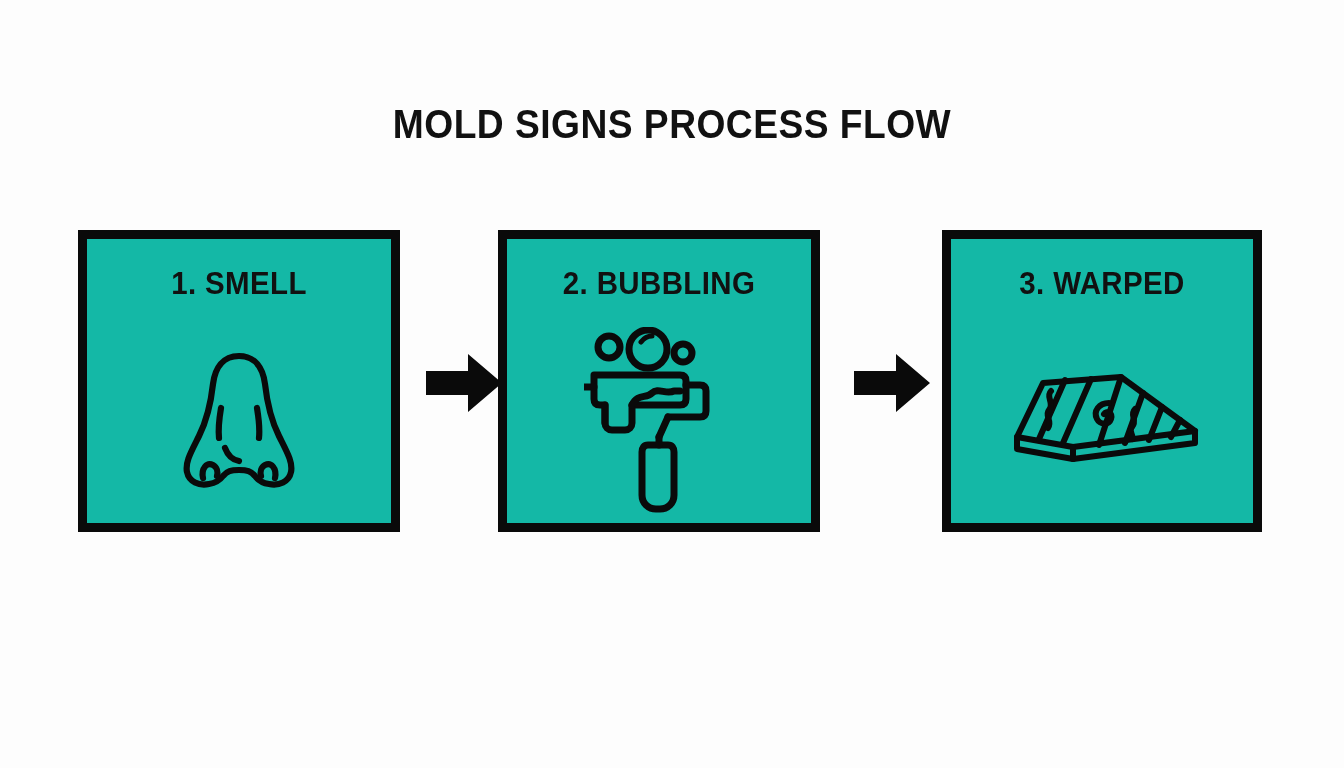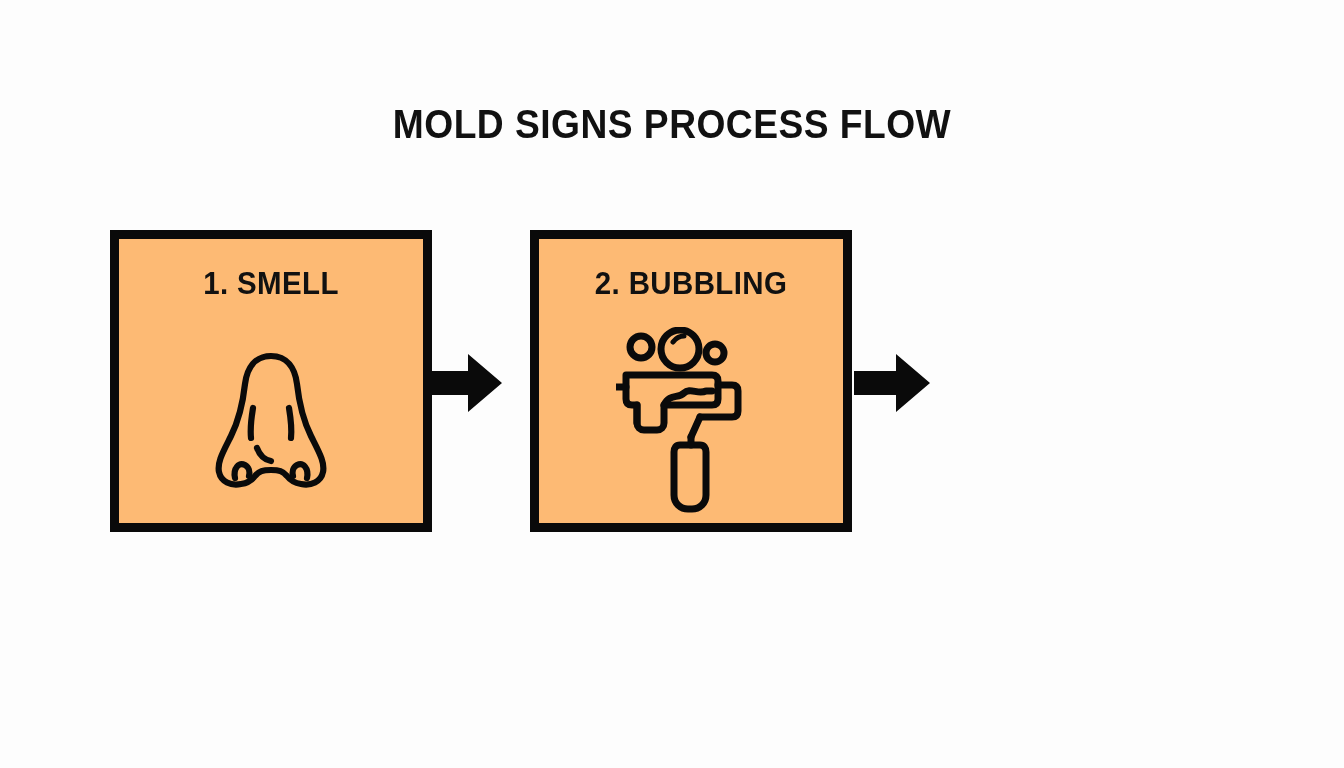--- a/index.html
+++ b/index.html
@@ -48,22 +48,21 @@
     height: 302px;
   }
 
   .step-box {
     position: absolute;
     top: 0;
     width: 322px;
     height: 302px;
     box-sizing: border-box;
     border: 9px solid #0a0a0a;
-    background: #fdba74;
-    margin-left: 32px;
+    background: #14b8a6;
   }
   .step-box.s1 { left: 0px; }
   .step-box.s2 { left: 420px; }
   .step-box.s3 { left: 864px; width: 320px; }
 
   .step-label {
     position: absolute;
     top: 28px;
     left: 0;
     width: 100%;
@@ -189,15 +188,38 @@
         </svg>
       </div>
     </div>
 
     <div class="arrow a2">
       <svg width="76" height="62" viewBox="0 0 76 62">
         <polygon points="0,19 42,19 42,2 76,31 42,60 42,43 0,43" fill="#0a0a0a"></polygon>
       </svg>
     </div>
 
+    <div class="step-box s3">
+      <div class="step-label">3. WARPED</div>
+      <div class="step-icon plank">
+        <svg width="206" height="116" viewBox="0 0 206 116" fill="none" stroke="#0a0a0a" stroke-width="6" stroke-linecap="round" stroke-linejoin="round">
+
+          <path d="M44 18 L 122 12 L 196 66 L 74 82 L 18 72 Z"></path>
+
+          <path d="M18 72 L 18 84 L 74 94 L 196 78 L 196 66"></path>
+          <path d="M74 82 L 74 94"></path>
+
+          <path d="M66 15 L 40 74"></path>
+          <path d="M92 14 L 64 78"></path>
+          <path d="M122 12 L 100 80"></path>
+          <path d="M144 28 L 126 78"></path>
+          <path d="M163 42 L 150 75"></path>
+          <path d="M181 55 L 172 72"></path>
+
+          <path d="M52 26 C 46 32, 56 38, 50 45 C 45 51, 54 56, 49 63"></path>
+          <path d="M110 38 C 100 38, 94 46, 98 54 C 101 60, 110 60, 112 54 C 114 48, 108 45, 105 49"></path>
+          <path d="M136 44 C 130 50, 139 55, 133 62 C 129 66, 135 70, 133 74"></path>
+        </svg>
+      </div>
+    </div>
 
   </div>
 </div>
 
 </body></html>

